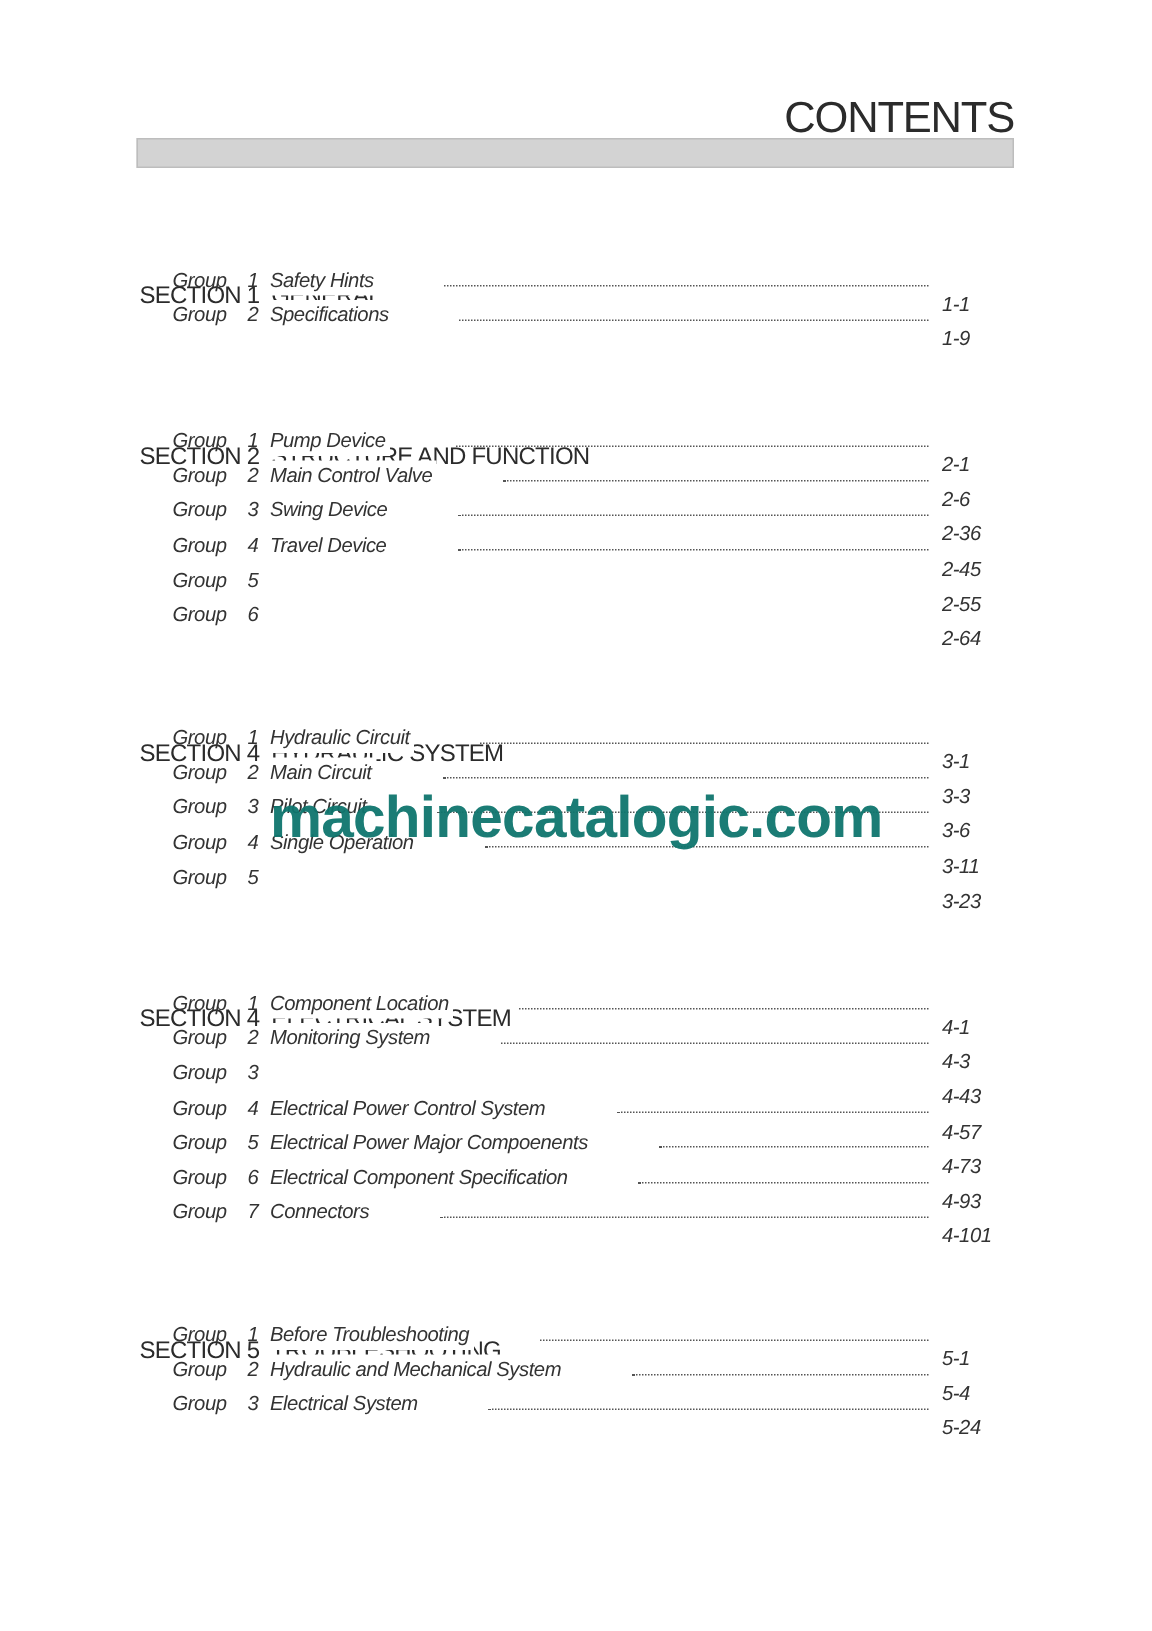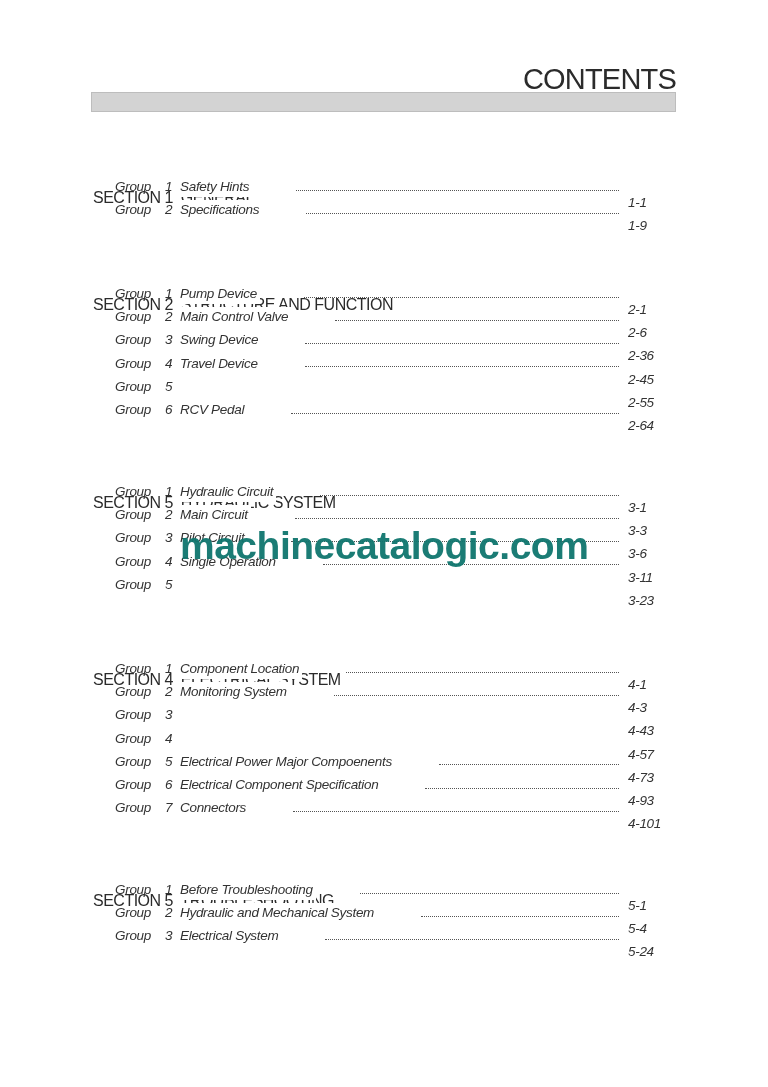--- a/index.html
+++ b/index.html
@@ -103,30 +103,26 @@
       <span class="pg">2-45</span>
         </div>
         <div class="row" style="top: 92.8px;">
       <span class="grp">Group</span>
       <span class="num">5</span>
       <span class="pg">2-55</span>
         </div>
         <div class="row" style="top: 116px;">
       <span class="grp">Group</span>
       <span class="num">6</span>
-      <span class="ttl-wrap">
-        <span class="ttl">RCV Pedal</span>
-        <span class="dots"></span>
-      </span>
       <span class="pg">2-64</span>
         </div>
       </div>
     </div>
     <div class="section" style="top: 445px;">
-      <div class="section-heading">SECTION 5  HYDRAULIC SYSTEM</div>
+      <div class="section-heading">SECTION 4  HYDRAULIC SYSTEM</div>
       <div class="rows">
         <div class="row" style="top: 0px;">
       <span class="grp">Group</span>
       <span class="num">1</span>
       <span class="ttl-wrap">
         <span class="ttl">Hydraulic Circuit</span>
         <span class="dots"></span>
       </span>
       <span class="pg">3-1</span>
         </div>
@@ -186,20 +182,24 @@
       <span class="pg">4-3</span>
         </div>
         <div class="row" style="top: 46.4px;">
       <span class="grp">Group</span>
       <span class="num">3</span>
       <span class="pg">4-43</span>
         </div>
         <div class="row" style="top: 69.6px;">
       <span class="grp">Group</span>
       <span class="num">4</span>
+      <span class="ttl-wrap">
+        <span class="ttl">Electrical Power Control System</span>
+        <span class="dots"></span>
+      </span>
       <span class="pg">4-57</span>
         </div>
         <div class="row" style="top: 92.8px;">
       <span class="grp">Group</span>
       <span class="num">5</span>
       <span class="ttl-wrap">
         <span class="ttl">Electrical Power Major Compoenents</span>
         <span class="dots"></span>
       </span>
       <span class="pg">4-73</span>

